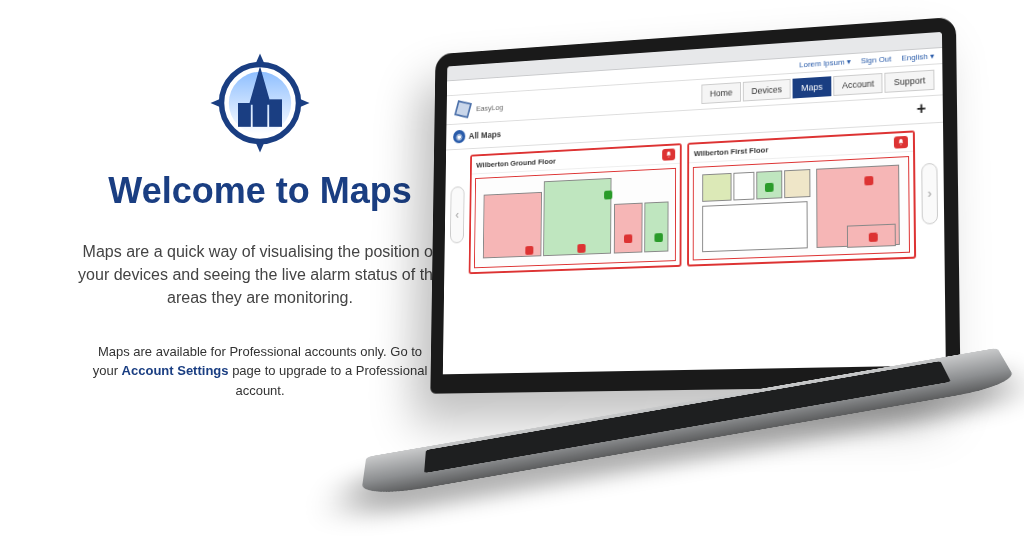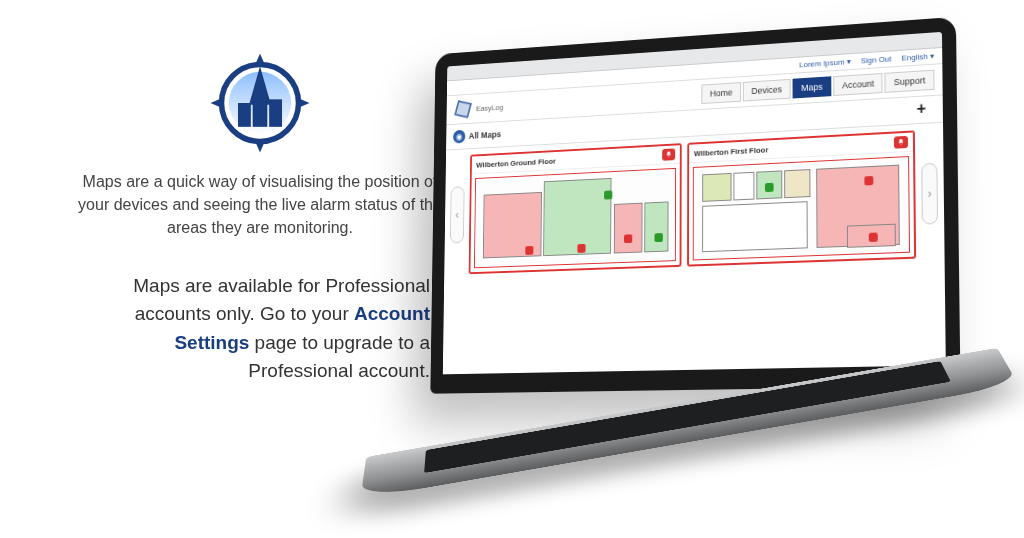--- a/index.html
+++ b/index.html
@@ -31,24 +31,23 @@
   }
   .description {
     color: #444;
     font-size: 16px;
     line-height: 1.45;
     margin-bottom: 32px;
     padding: 0 10px;
   }
   .note {
     color: #333;
-    font-size: 19px;
+    font-size: 13px;
     line-height: 1.5;
     padding: 0 30px;
-    text-align: right;
   }
   .note .bold { font-weight: 700; color: #1a3e82; }
 
   
   .laptop {
     position: absolute;
     right: -20px;
     top: 30px;
     width: 640px;
     height: 480px;
@@ -220,20 +219,21 @@
           <stop offset="0" stop-color="#8fbfff"></stop>
           <stop offset="1" stop-color="#fff"></stop>
         </linearGradient>
       </defs>
     <circle cx="60" cy="60" r="34" fill="url(#sky)"></circle>
     <polygon points="60,20 72,62 48,62" fill="#1a3e82"></polygon>
     <rect x="36" y="60" width="14" height="26" fill="#1a3e82"></rect>
     <rect x="52" y="52" width="16" height="34" fill="#1a3e82"></rect>
     <rect x="70" y="56" width="14" height="30" fill="#1a3e82"></rect>
   </svg>
+  <div class="title">Welcome to Maps</div>
   <div class="description">Maps are a quick way of visualising the position of your devices and seeing the live alarm status of the areas they are monitoring.</div>
   <div class="note">
     <span>Maps are available for Professional accounts only. Go to your </span><span class="bold">Account Settings</span><span> page to upgrade to a Professional account.</span>
   </div>
 </div>
 
 <div class="laptop">
   <div class="screen-outer">
     <div class="screen">
       <div class="topbar"></div>

